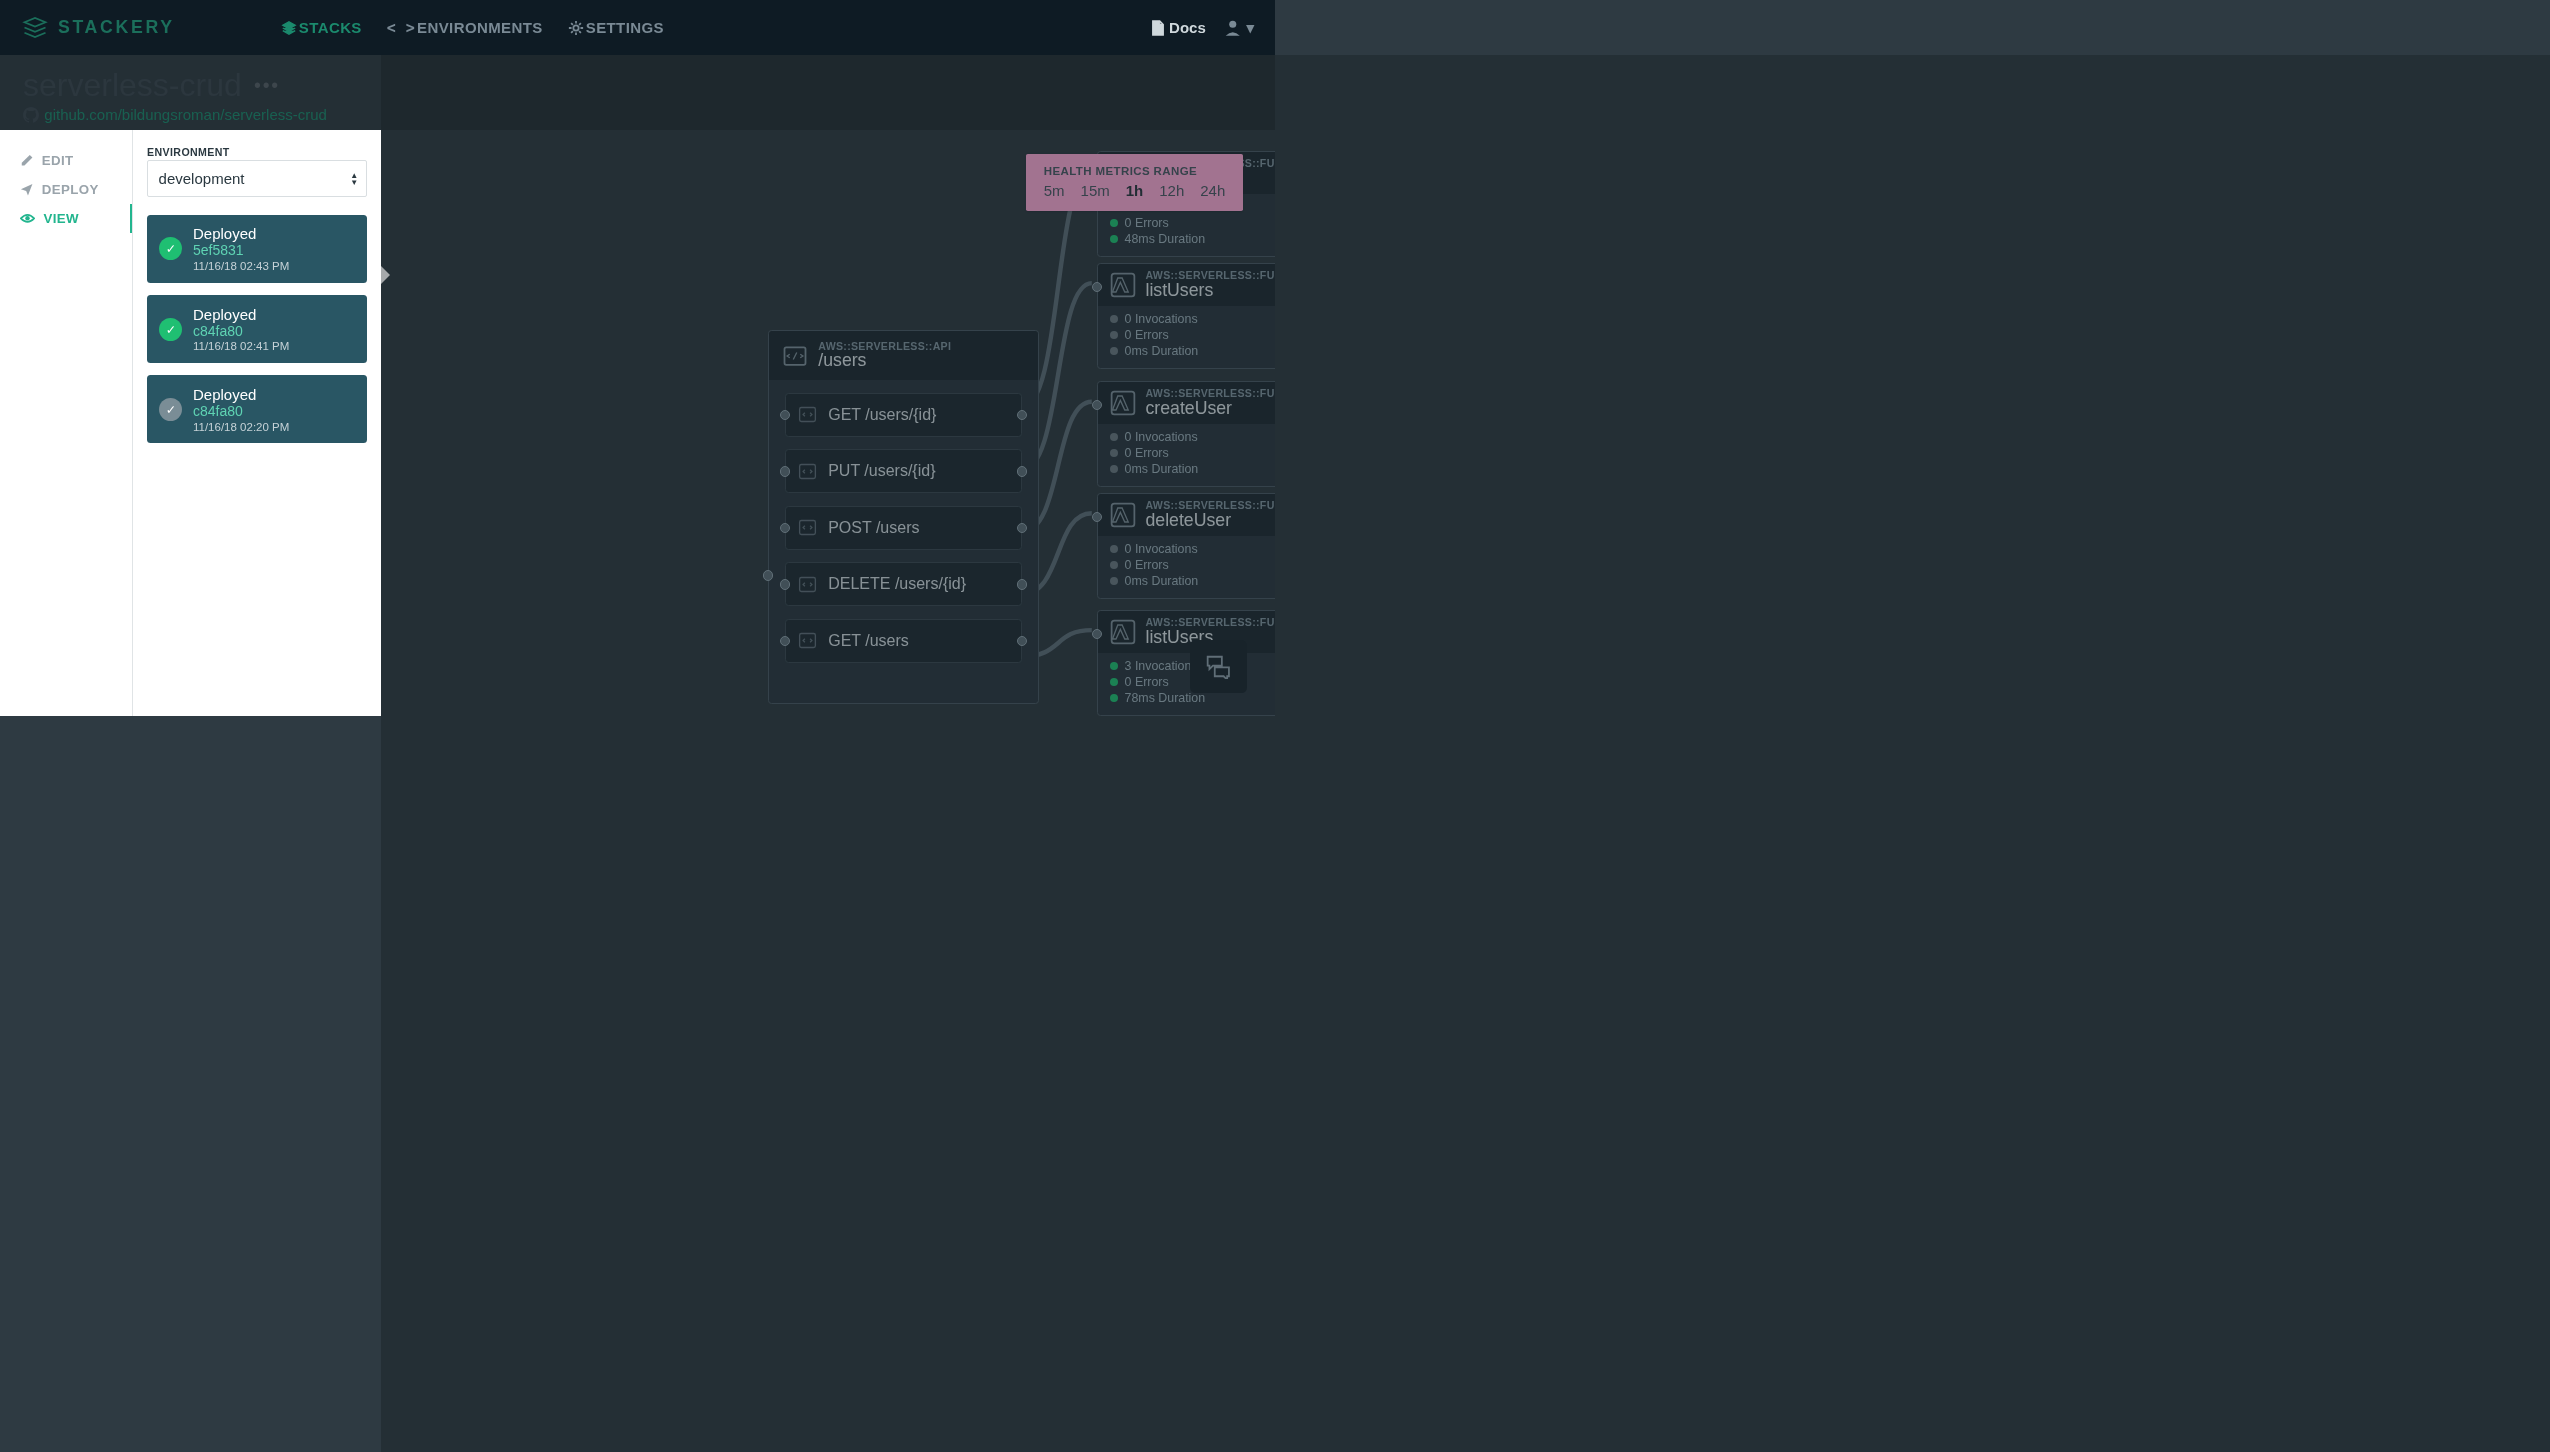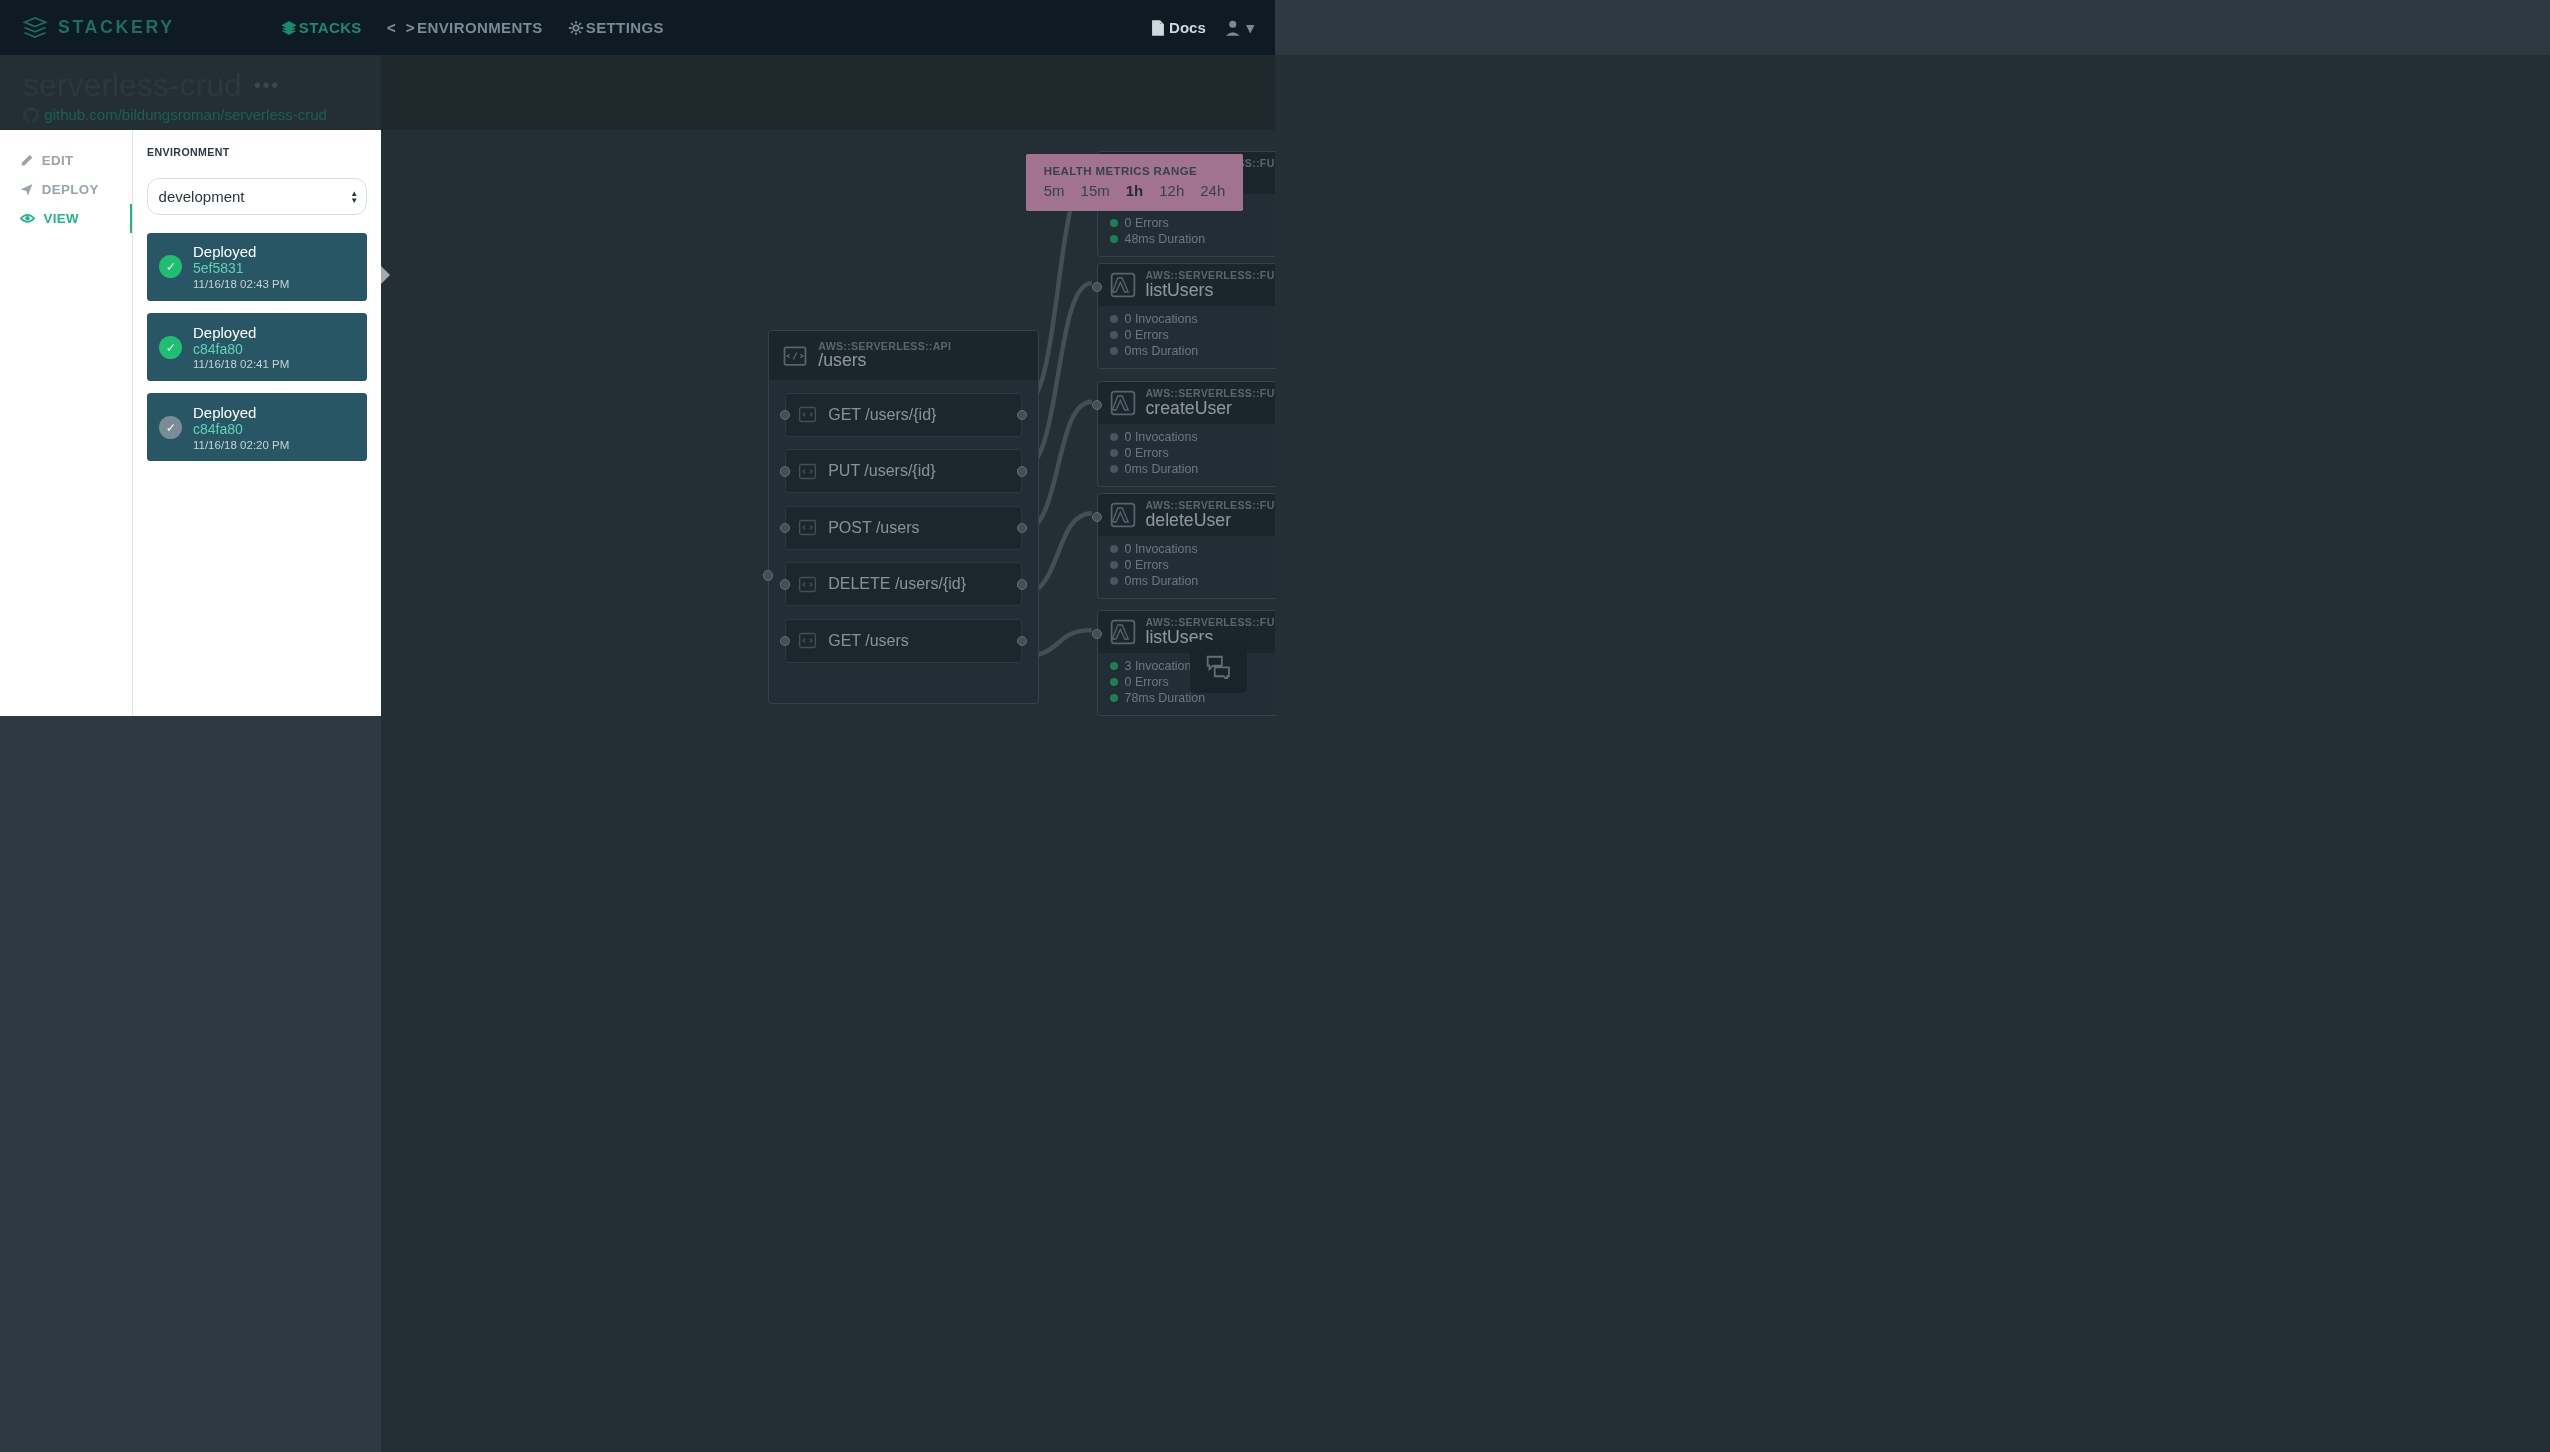--- a/index.html
+++ b/index.html
@@ -27,22 +27,22 @@
   
   .main { display:flex; height: calc(100% - 55px - 85px); }
   
   
   .sidebar { width: 133px; background: #fff; border-right:0.9px solid #e0e4e6; padding: 16px 0; }
   .side-tab { display:flex; align-items:center; gap:8.9px; padding: 7px 19.5px; color:#9aa4ab; font-weight:700; letter-spacing:0.4px; cursor:pointer; font-size:13.3px;}
   .side-tab.active { color:#22b58e; border-right: 2.7px solid #22b58e; }
   
   
   .env-panel { width: 248px; background:#fff; padding: 16px 14px; position:relative;}
-  .env-label { font-size:10.6px; font-weight:700; letter-spacing:0.4px; color:#2a3840; margin-bottom:20px;}
-  .env-select { width:100%; border:0.9px solid #d9dee1; padding:8.9px 10.6px; font-size:15px; color:#2a3840; background:#fff; appearance:none; border-radius:12px;}
+  .env-label { font-size:10.6px; font-weight:700; letter-spacing:0.4px; color:#2a3840; margin-bottom:2px;}
+  .env-select { width:100%; border:0.9px solid #d9dee1; padding:8.9px 10.6px; font-size:15px; color:#2a3840; background:#fff; appearance:none; border-radius:2px;}
   .select-wrap { position:relative; margin-bottom:17.7px;}
   .select-arrows { position:absolute; right:8.9px; top:50%; transform:translateY(-50%); display:flex; flex-direction:column; font-size:8px; line-height:7px; color:#2a3840;}
   .deploy-card { background:#295664; border-radius:3.5px; padding:10.6px 12.4px; margin-bottom:12.4px; display:flex; align-items:center; gap:10.6px; cursor:pointer;}
   .check-badge { width:23px; height:23px; border-radius:50%; background:#1fbf72; display:flex; align-items:center; justify-content:center; color:#fff; font-size:12.4px; flex-shrink:0;}
   .check-badge.grey { background:#7a8d96; }
   .deploy-info { display:flex; flex-direction:column; }
   .deploy-status { color:#fff; font-size:15px; }
   .deploy-hash { color:#5fd3b3; font-size:14px; }
   .deploy-time { color:#c6d2d7; font-size:11.5px; margin-top:1.8px;}
   .panel-arrow { position:absolute; right:-8.9px; top:135px; width:0; height:0; border-top:10.6px solid transparent; border-bottom:10.6px solid transparent; border-left:10.6px solid #fff; z-index:5;}

